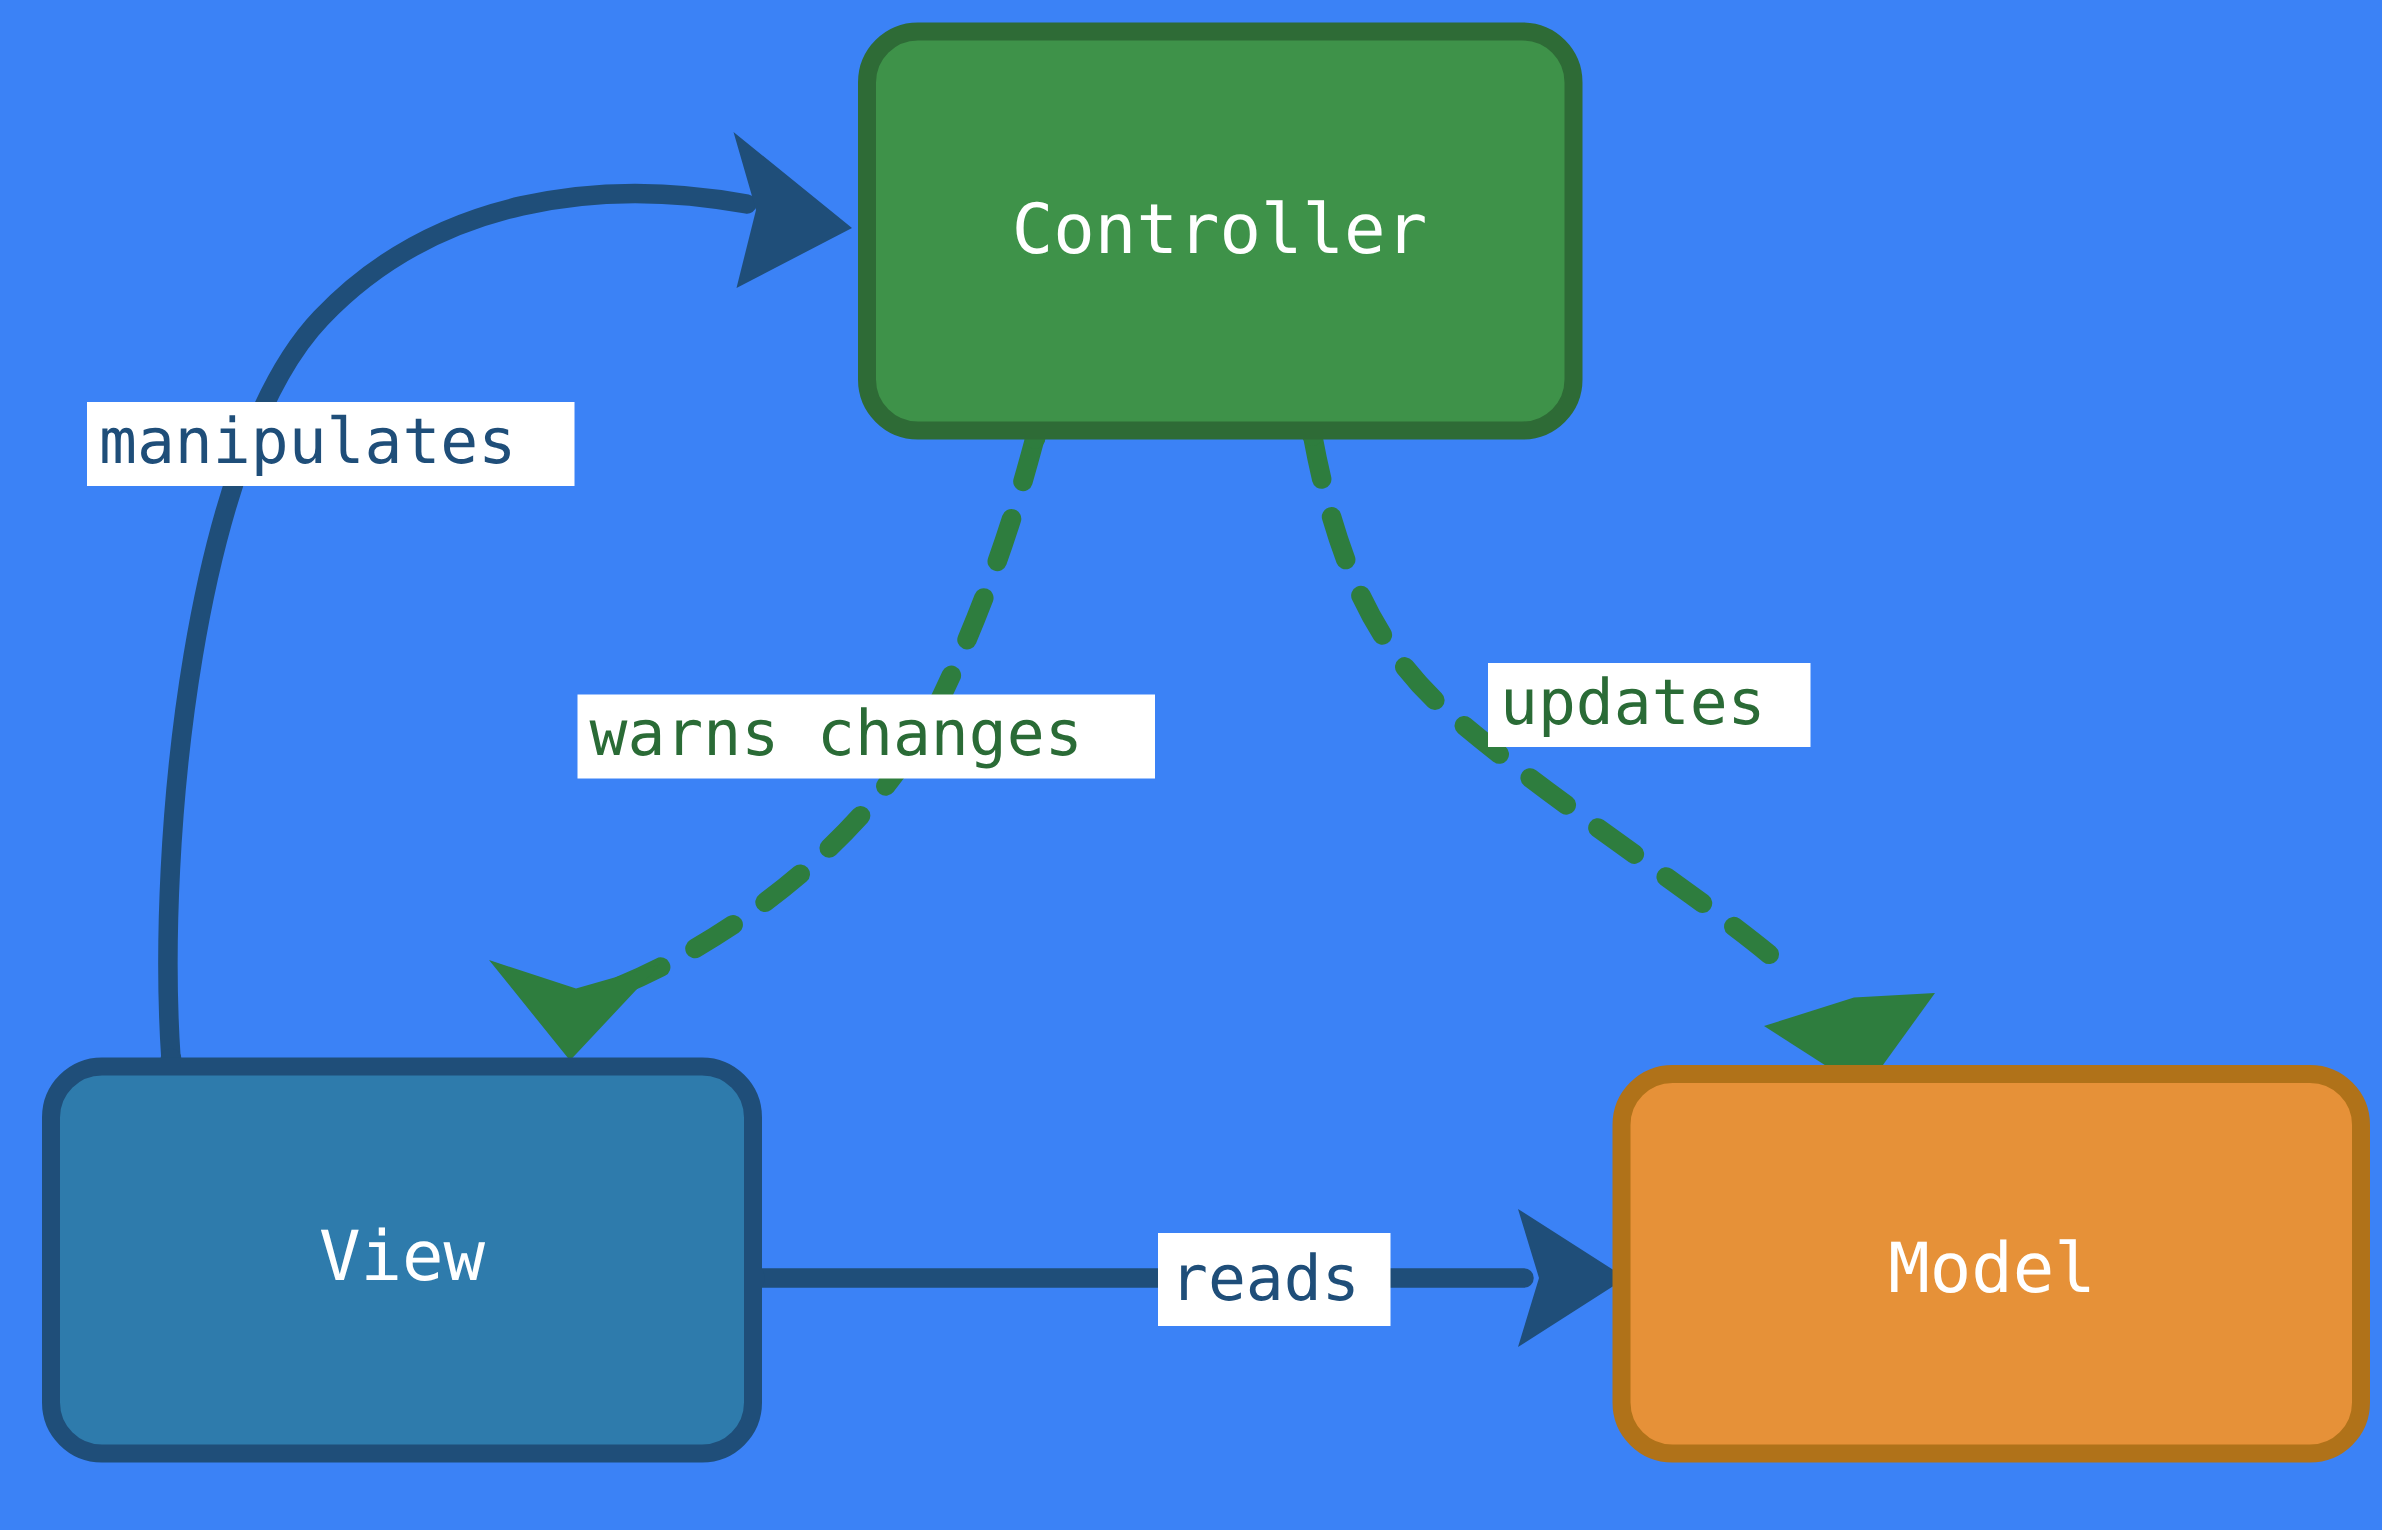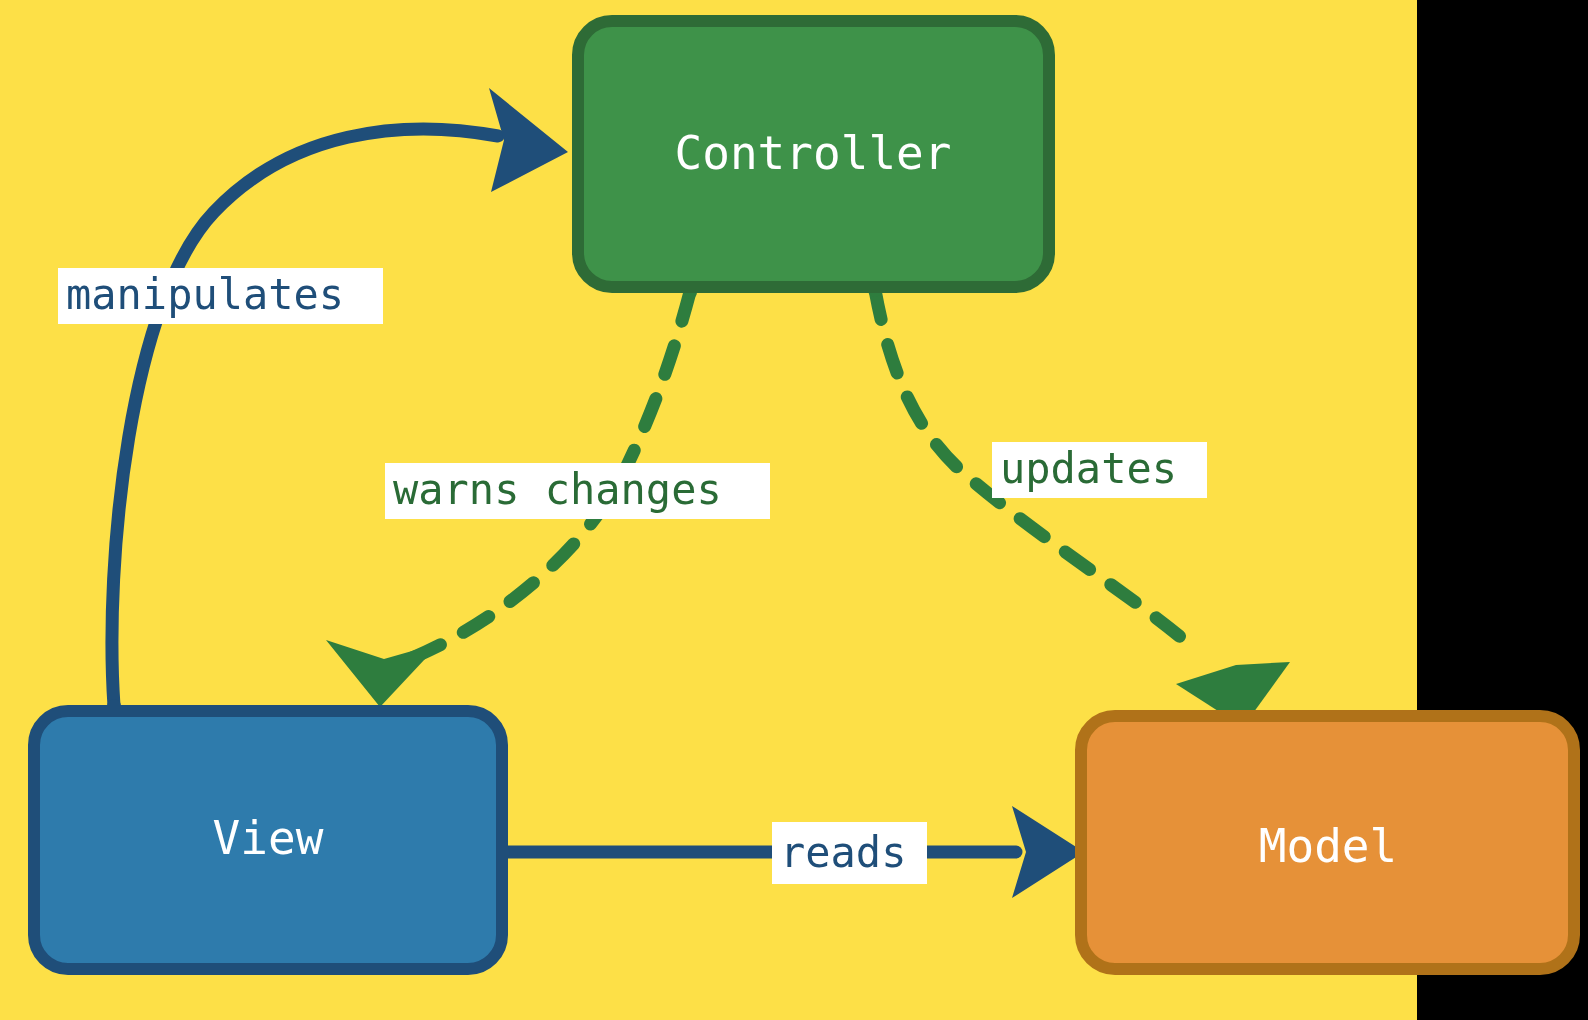--- a/index.html
+++ b/index.html
@@ -8,23 +8,23 @@
     background: #000000;
   }
   body {
     width: 1588px;
     height: 1020px;
     overflow: hidden;
     font-family: "DejaVu Sans Mono", monospace;
   }
   #diagram-root {
     position: relative;
-    width: 1417px;
+    width: 1588px;
     height: 1020px;
-    background: #fde047;
+    background: #3b82f6;
   }
   svg#mvc-svg {
     position: absolute;
     top: 0;
     left: 0;
     width: 1588px;
     height: 1020px;
     display: block;
   }
   .node-label {

